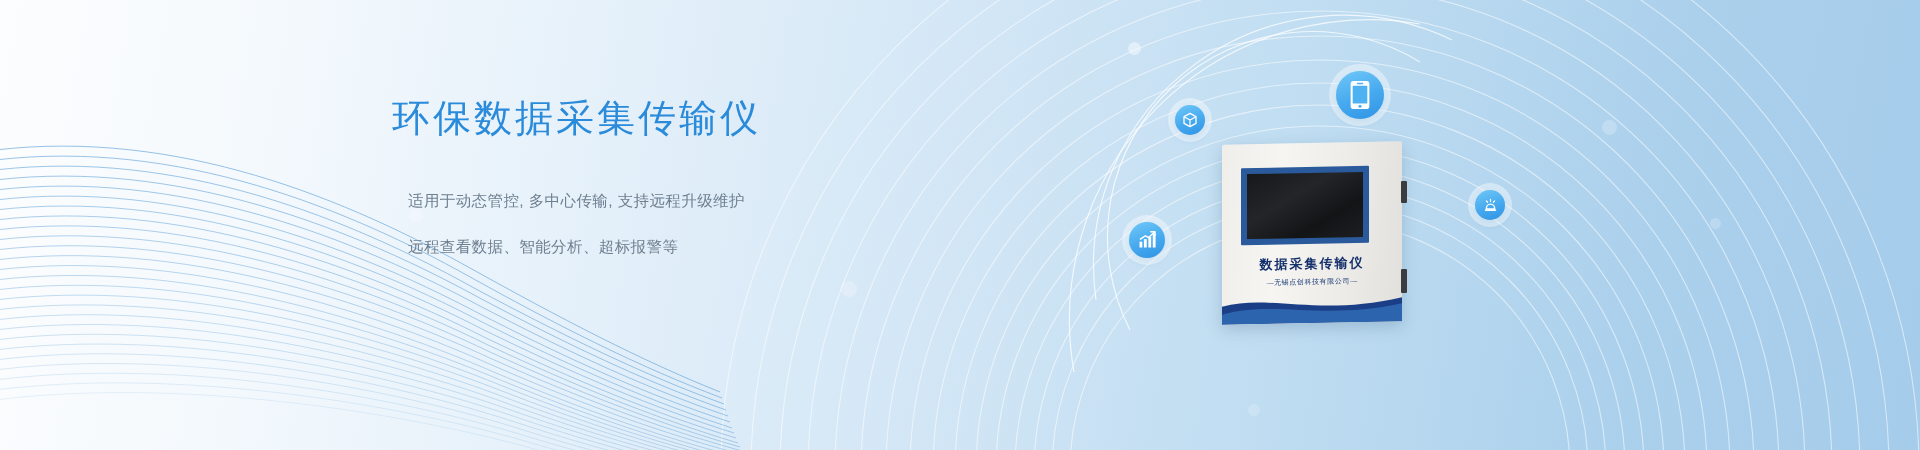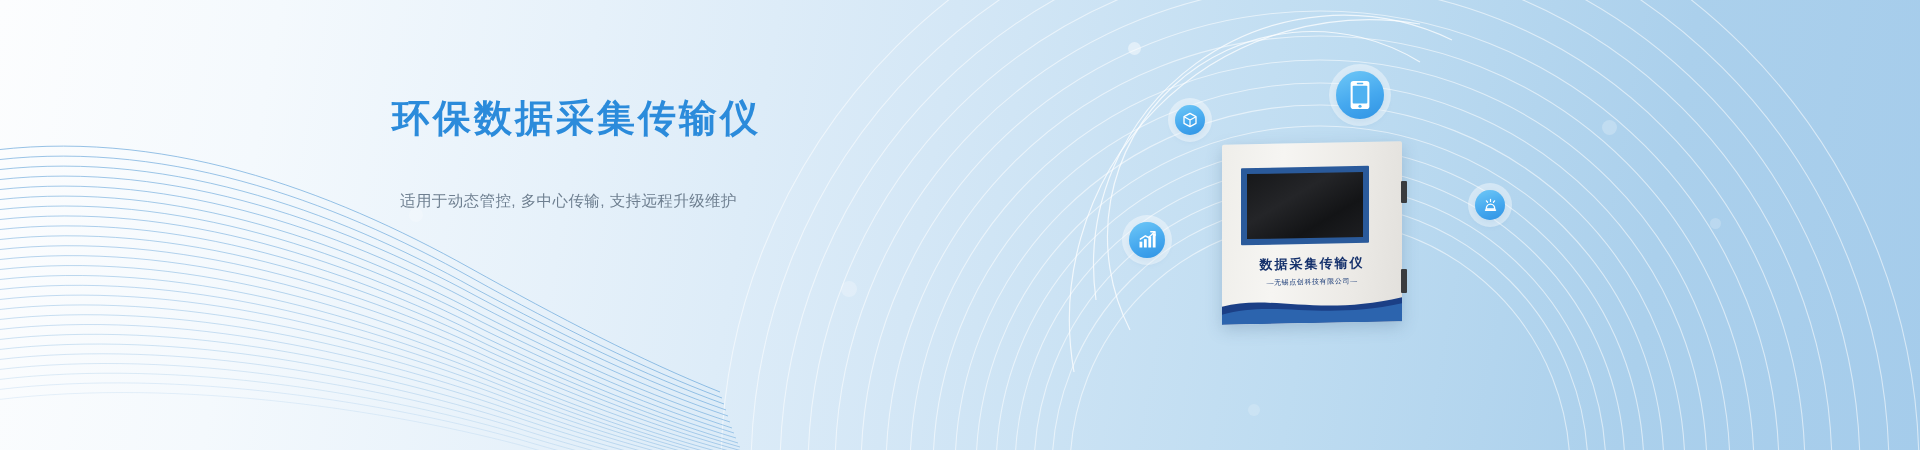--- a/index.html
+++ b/index.html
@@ -12,26 +12,26 @@
     background:linear-gradient(100deg,#fcfdfe 0%,#f4f9fd 14%,#e6f1fa 30%,#d4e7f6 48%,#bedcf1 68%,#abd0ec 85%,#a5cceb 100%);
   }
   .layer{position:absolute;top:0;left:0;width:1920px;height:450px;pointer-events:none;}
 
   
   .bokeh{position:absolute;border-radius:50%;background:rgba(255,255,255,.45);}
 
   
   .copy{position:absolute;left:392px;top:96px;width:520px;}
   .title{
-    font-size:38px;letter-spacing:3px;color:#2b8bdb;font-weight:700;
+    font-size:38px;letter-spacing:3px;color:#2b8bdb;font-weight:400;
     line-height:1.2;margin:0 0 44px 0;white-space:nowrap;
   }
   .sub-line{
     font-size:15.5px;color:#6e7f90;letter-spacing:.4px;
-    line-height:30px;margin:8px;white-space:nowrap;
+    line-height:30px;margin:16px;white-space:nowrap;
   }
 
   
   .bubble{
     position:absolute;border-radius:50%;
     background:linear-gradient(160deg,#6fc8f7 0%,#46a9ef 55%,#2f93e4 100%);
     box-shadow:0 0 0 7px rgba(255,255,255,.42), 0 3px 9px rgba(40,110,170,.22);
     display:flex;align-items:center;justify-content:center;
   }
   .bubble svg{display:block;}
@@ -131,20 +131,21 @@
     <div class="bokeh" style="left:1602px;top:120px;width:15px;height:15px;opacity:.5;"></div>
     <div class="bokeh" style="left:1710px;top:218px;width:11px;height:11px;opacity:.45;"></div>
     <div class="bokeh" style="left:841px;top:281px;width:16px;height:16px;opacity:.55;"></div>
     <div class="bokeh" style="left:409px;top:208px;width:14px;height:14px;opacity:.5;"></div>
     <div class="bokeh" style="left:1248px;top:404px;width:12px;height:12px;opacity:.4;"></div>
   </div>
 
   <div class="copy">
     <h1 class="title">环保数据采集传输仪</h1>
     <p class="sub-line">适用于动态管控, 多中心传输, 支持远程升级维护</p>
+    <p class="sub-line">远程查看数据、智能分析、超标报警等</p>
   </div>
 
   <div class="device">
     <div class="dev-body"></div>
 
     <div class="dev-side" style="top:38px;height:22px;"></div>
     <div class="dev-side" style="top:126px;height:24px;"></div>
 
     <div class="dev-bezel">
       <div class="dev-screen"></div>

